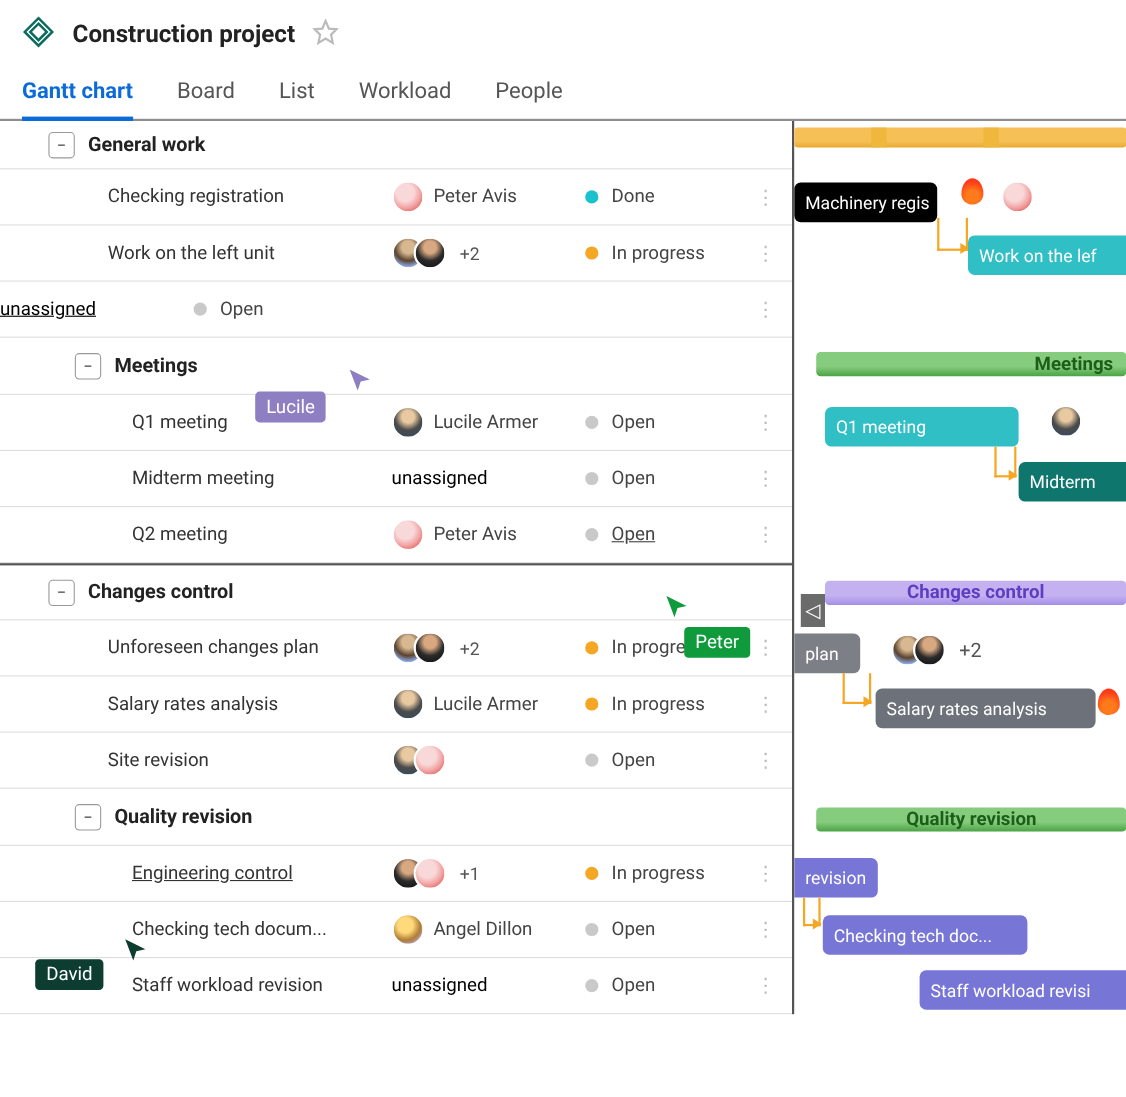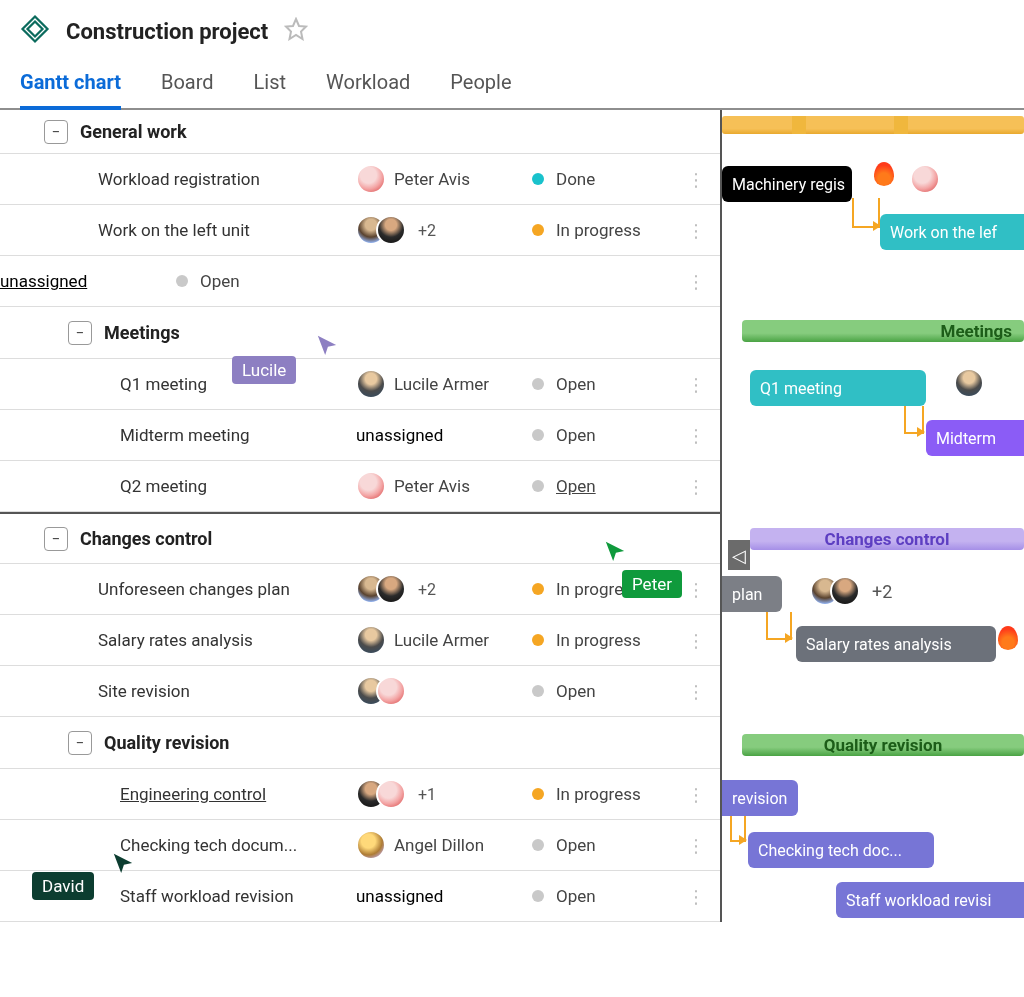--- a/index.html
+++ b/index.html
@@ -93,21 +93,21 @@
 
 <div class="panes">
   <div class="left-pane">
 
     <div class="row group" style="height:44px">
       <span class="collapse">−</span>
       <span class="group-label">General work</span>
     </div>
 
     <div class="row task-row">
-      <div class="task-name">Workload registration</div>
+      <div class="task-name">Checking registration</div>
       <div class="assignee">
         <span class="avatar av-pink"></span>
         <span>Peter Avis</span>
       </div>
       <div class="status">
         <span class="dot" style="background:#19c2cc"></span>
         <span>Done</span>
       </div>
       <span class="more">⋮</span>
     </div>
@@ -293,21 +293,21 @@
 
     <div class="bar" style="left:158px;top:104px;right:0;border-radius:6px 0 0 6px;background:#30bfc5">Work on the lef</div>
 
     <div class="bar group-bar" style="left:20px;top:210px;right:0;background:linear-gradient(#86cc7e 60%,#4aa344 100%);color:#1c5d18;justify-content:end;padding-right:12px">Meetings</div>
 
     <div class="bar" style="left:28px;top:260px;width:176px;background:#30bfc5">Q1 meeting</div>
     <span class="avatar av-lucile" style="position:absolute;left:232px;top:258px"></span>
 
     <div class="connector" style="left:182px;top:296px;width:20px;height:28px;border-left:2px solid #f5a623"></div>
 
-    <div class="bar" style="left:204px;top:310px;right:0;border-radius:6px 0 0 6px;background:#8b5cf6">Midterm</div>
+    <div class="bar" style="left:204px;top:310px;right:0;border-radius:6px 0 0 6px;background:#0f766e">Midterm</div>
 
     <div class="bar group-bar" style="left:28px;top:418px;right:0;background:linear-gradient(#c4b2f0 60%,#a58fe7 100%);color:#5d3ec2;justify-content:center">Changes control</div>
     <div class="small-arrow-tag">◁</div>
 
     <div class="bar" style="left:0;top:466px;width:60px;background:#7c7f86;border-radius:0 6px 6px 0">plan</div>
     <span style="position:absolute;left:88px;top:466px;display:flex;align-items:center;gap:8px">
       <span class="avatar-stack">
           <span class="avatar av-man1"></span>
           <span class="avatar av-man2"></span>
         </span>

